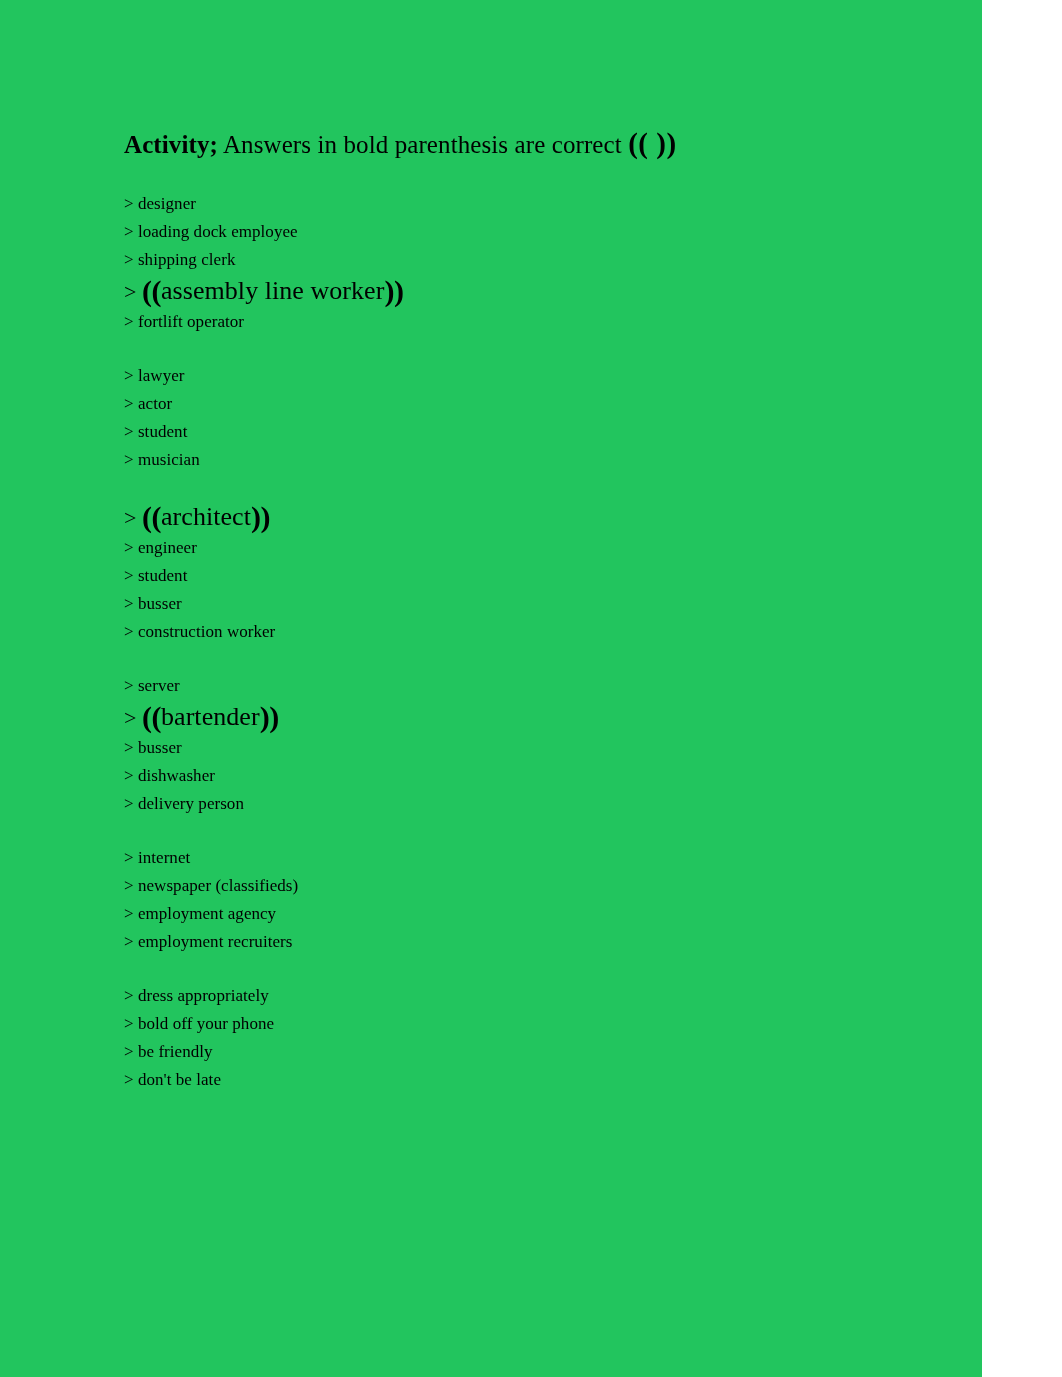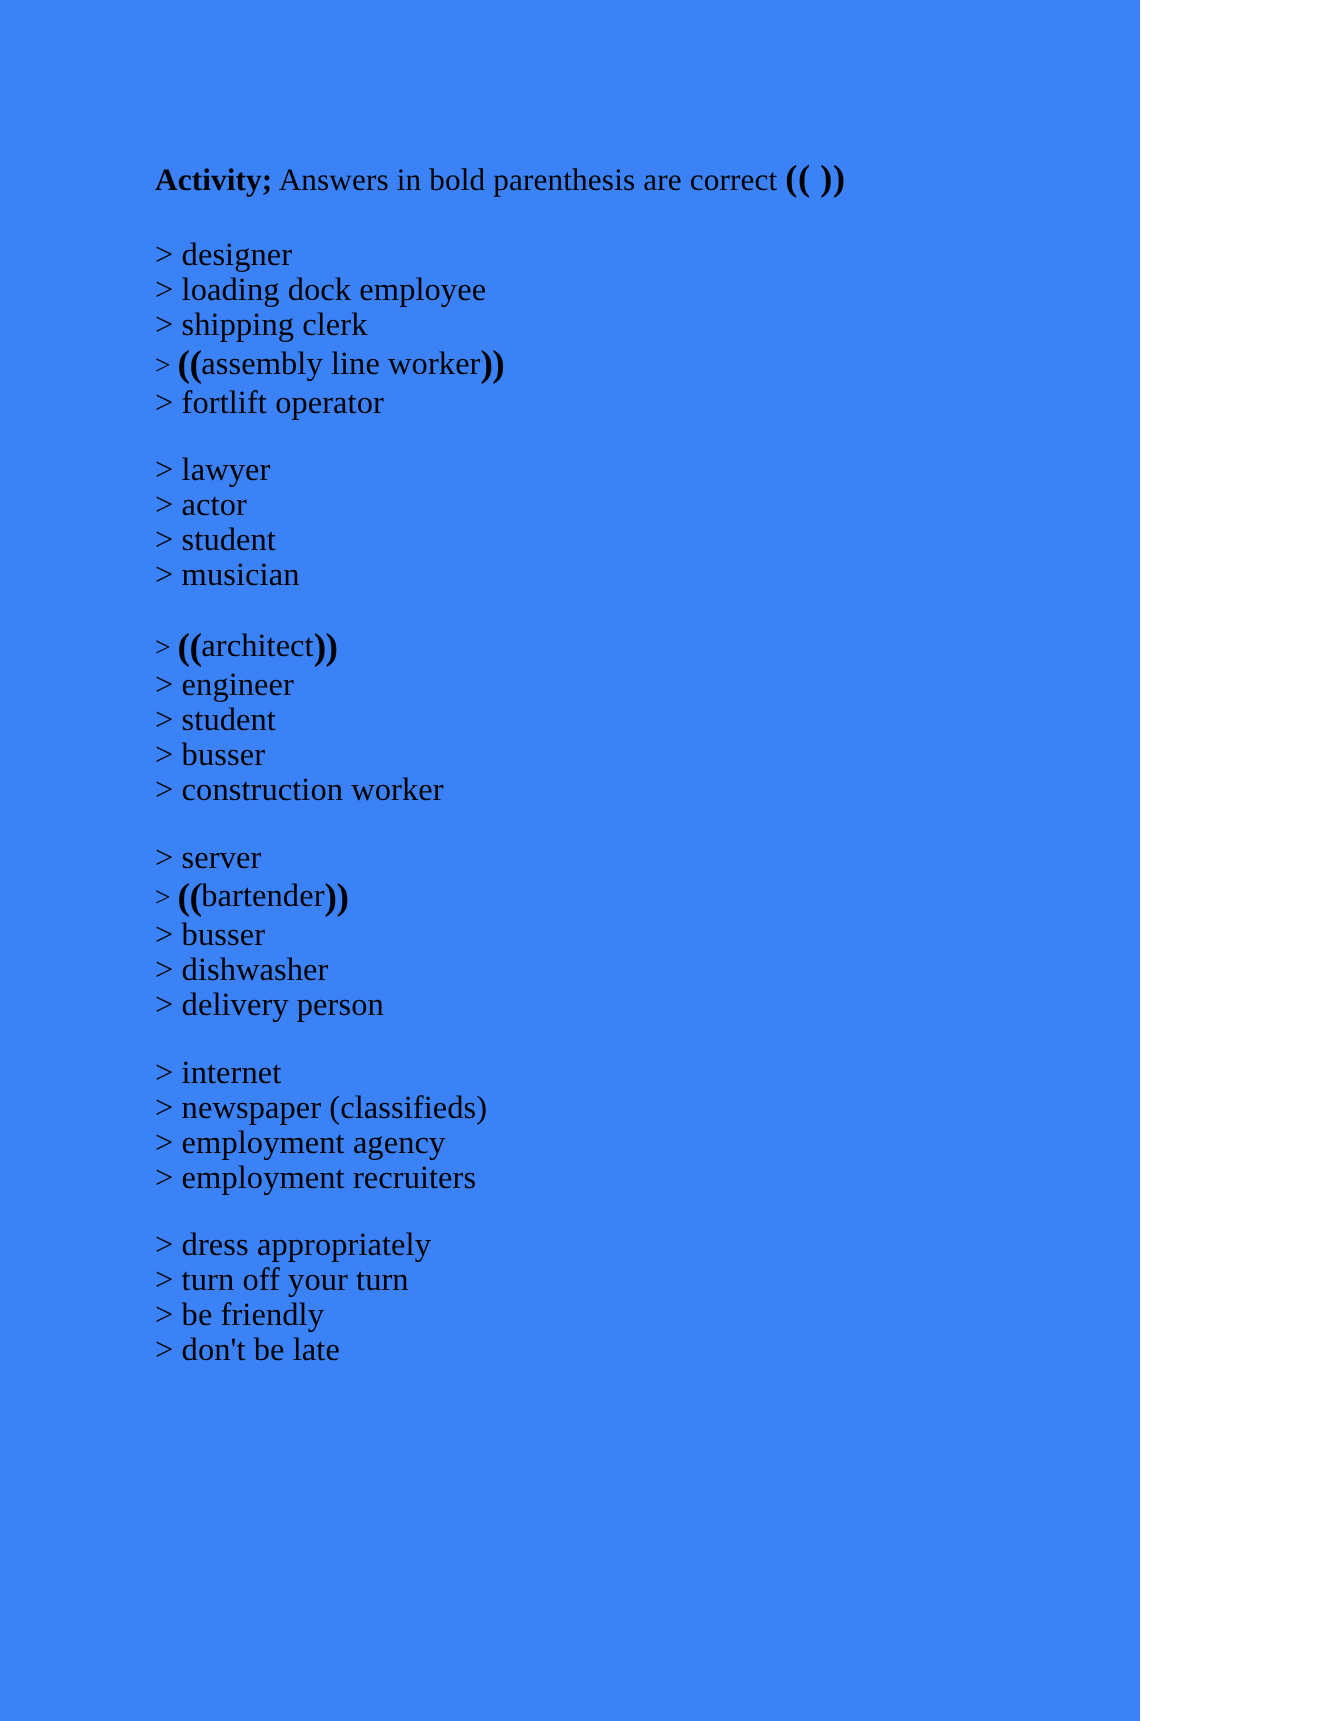--- a/index.html
+++ b/index.html
@@ -7,23 +7,23 @@
     margin: 0;
     padding: 0;
     background: #ffffff;
   }
   body {
     font-family: "Liberation Serif", "DejaVu Serif", serif;
     color: #000000;
   }
   .page {
     position: relative;
-    width: 912px;
+    width: 982px;
     height: 1377px;
-    background: #3b82f6;
+    background: #22c55e;
     overflow: hidden;
     box-sizing: border-box;
   }
   .content {
     position: absolute;
     left: 124px;
     top: 126px;
     width: 820px;
   }
 
@@ -50,21 +50,21 @@
 
   
   .q-group {
     margin: 0 0 26px 0;
   }
   .q-group:last-child {
     margin-bottom: 0;
   }
 
   .opt {
-    font-size: 26px;
+    font-size: 17px;
     line-height: 28px;
     white-space: nowrap;
     letter-spacing: 0.05px;
   }
   .opt .marker {
     display: inline;
   }
   .opt .opt-text {
     display: inline;
   }
@@ -125,20 +125,20 @@
           <div class="opt"><span class="marker">&gt;</span> <span class="opt-text">delivery person</span></div>
         </div>
         <div class="q-group">
           <div class="opt"><span class="marker">&gt;</span> <span class="opt-text">internet</span></div>
           <div class="opt"><span class="marker">&gt;</span> <span class="opt-text">newspaper (classifieds)</span></div>
           <div class="opt"><span class="marker">&gt;</span> <span class="opt-text">employment agency</span></div>
           <div class="opt"><span class="marker">&gt;</span> <span class="opt-text">employment recruiters</span></div>
         </div>
         <div class="q-group">
           <div class="opt"><span class="marker">&gt;</span> <span class="opt-text">dress appropriately</span></div>
-          <div class="opt"><span class="marker">&gt;</span> <span class="opt-text">turn off your turn</span></div>
+          <div class="opt"><span class="marker">&gt;</span> <span class="opt-text">bold off your phone</span></div>
           <div class="opt"><span class="marker">&gt;</span> <span class="opt-text">be friendly</span></div>
           <div class="opt"><span class="marker">&gt;</span> <span class="opt-text">don't be late</span></div>
         </div>
       </div>
 
   </div>
 </div>
 
 </body></html>

